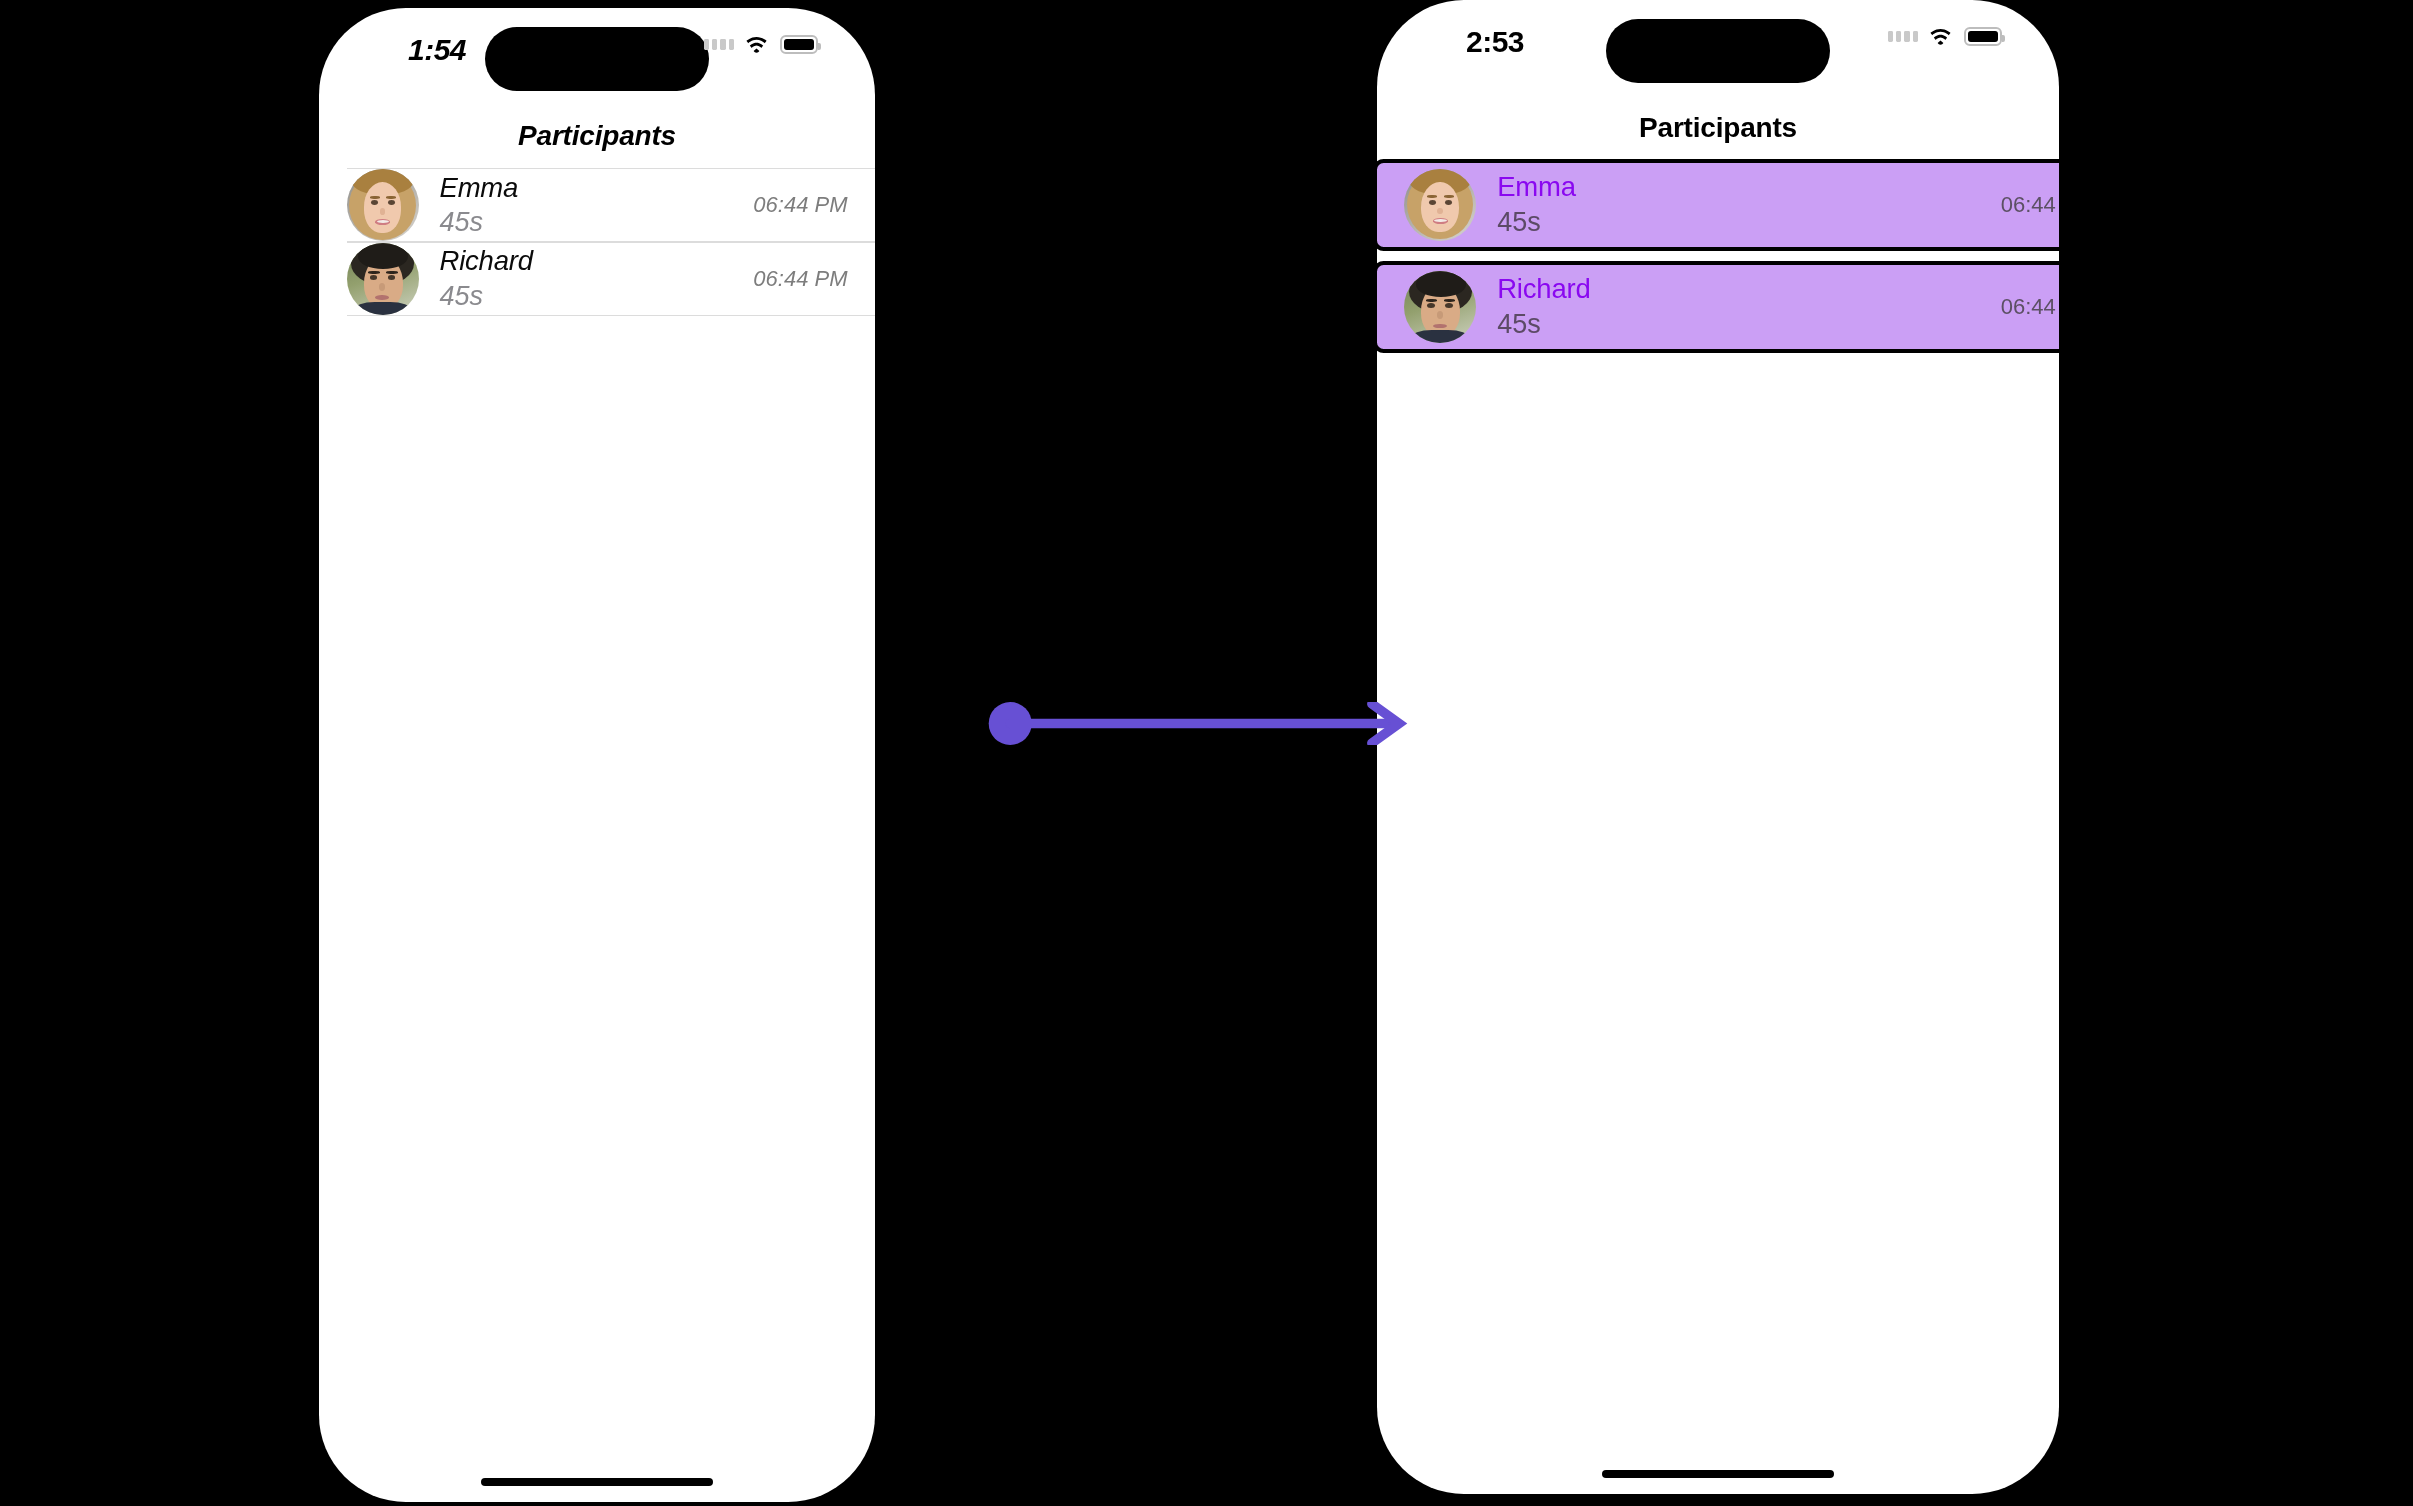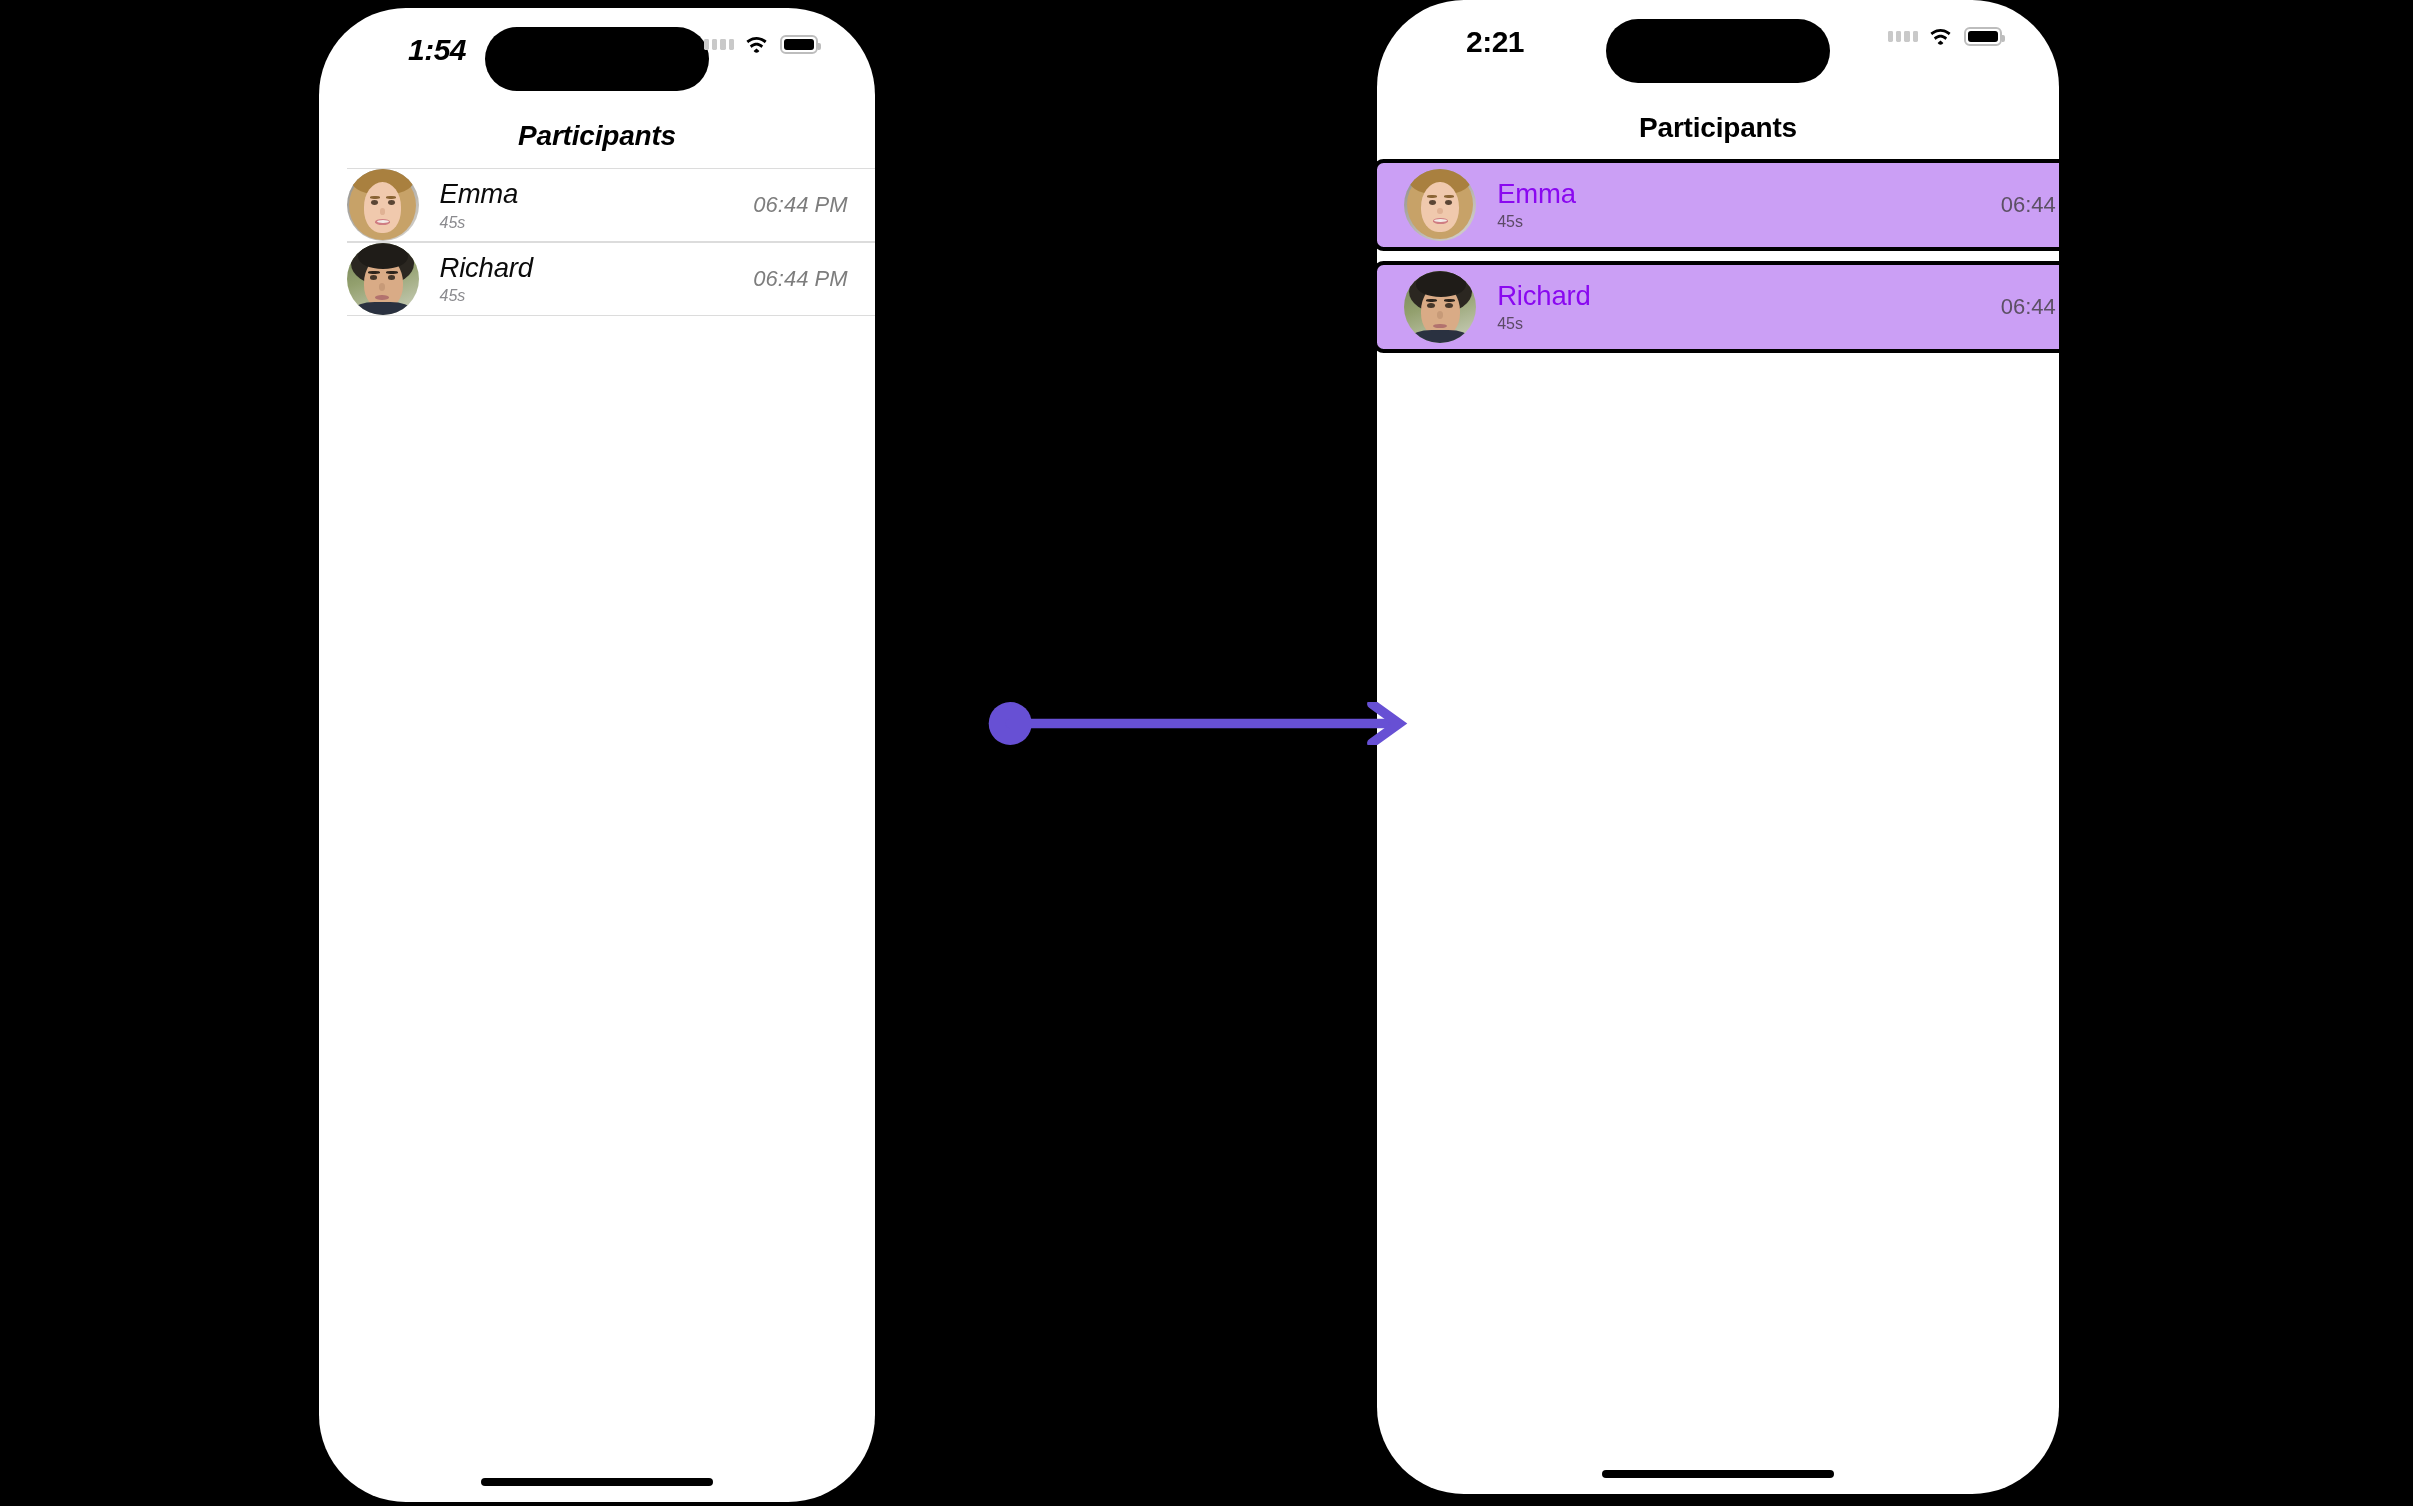--- a/index.html
+++ b/index.html
@@ -70,21 +70,21 @@
     position:relative; height:72px;
     display:flex; align-items:center;
     padding-left:27.5px; padding-right:27.5px;
   }
   .avatar{
     width:72px; height:72px; border-radius:50%;
     flex:0 0 72px; overflow:hidden; position:relative;
   }
   .row-text{ margin-left:21px; display:flex; flex-direction:column; justify-content:flex-end; }
   .row-name{ font-size:27.5px; color:#0b0b0b; line-height:1.18; letter-spacing:-0.2px; }
-  .row-sub{ font-size:16px; color:#8a8a8e; line-height:1.18; margin-top:2.9px; }
+  .row-sub{ font-size:27px; color:#8a8a8e; line-height:1.18; margin-top:2.9px; }
   .row-time{ margin-left:auto; font-size:22px; color:#7d7d7d; letter-spacing:0px; }
 
   
   .list-hl{ position:absolute; left:0; top:159px; width:100%; }
   .row-hl{
     position:relative;
     height:72px;
     display:flex; align-items:center;
     padding-left:27.5px; padding-right:27.5px;
     background:#CB9FF5;
@@ -204,21 +204,21 @@
 
     <div class="sep"></div>
   </div>
 
   <div class="home-ind"></div>
 </div>
 
 <div class="phone" id="phone-right">
 
   <div class="statusbar">
-    <div class="status-time">2:21</div>
+    <div class="status-time">2:53</div>
     <div class="dynamic-island"></div>
     <div class="status-right">
       <span class="sig-dots">
           <i></i>
           <i></i>
           <i></i>
           <i></i>
         </span>
       <span class="wifi-icon">
         <svg viewBox="0 0 52 40" width="25" height="19.3">

